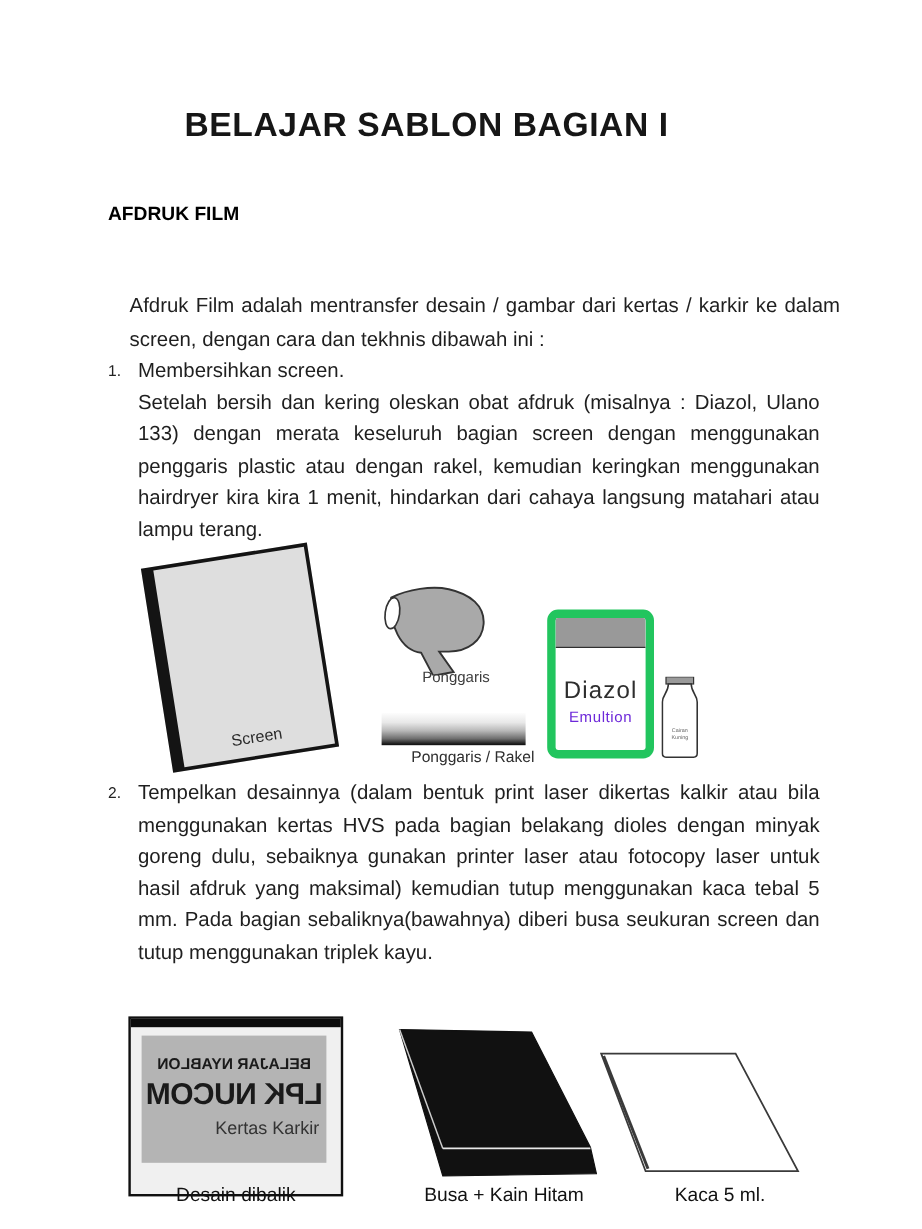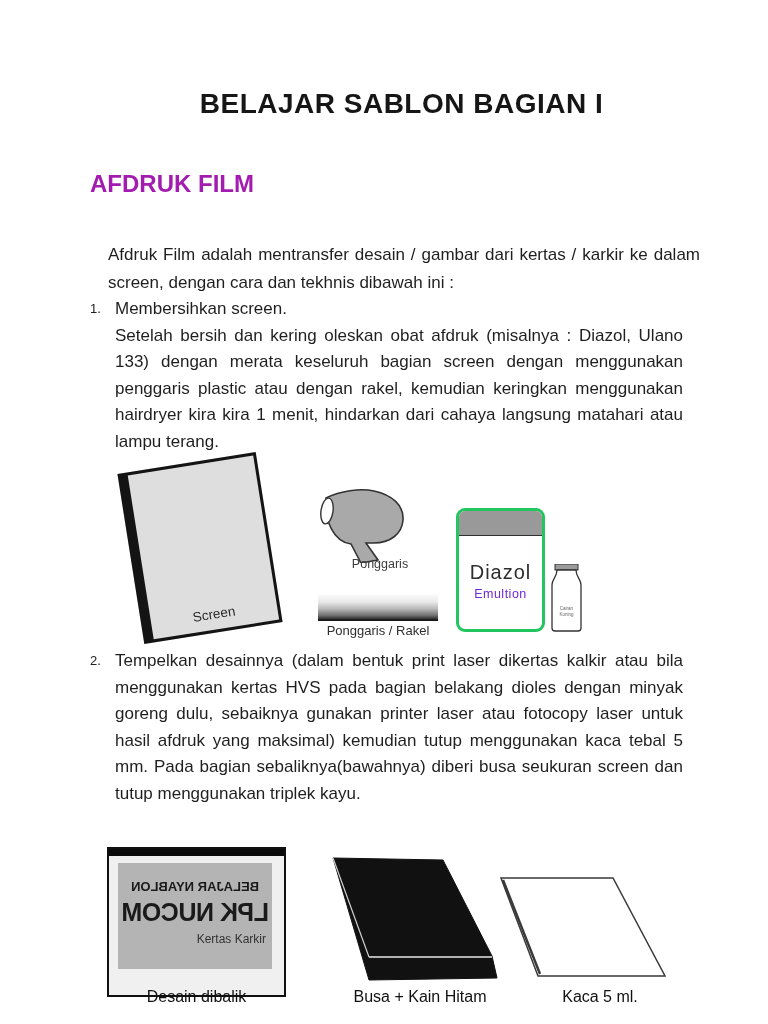--- a/index.html
+++ b/index.html
@@ -4,67 +4,67 @@
 <style>
   html,body{margin:0;padding:0;background:#fff;}
   #page{
     position:relative;width:768px;height:1024px;background:#ffffff;
     font-family:"Liberation Sans", sans-serif;color:#1f1f1f;overflow:hidden;
   }
   .abs{position:absolute;}
   
   .title{
     top:88px;left:0;width:711px;text-align:center;
-    font-size:28px;font-weight:bold;letter-spacing:.5px;color:#161616;padding-left:46px;
+    font-size:28px;font-weight:bold;letter-spacing:.5px;color:#161616;
   }
-  .heading{top:170px;left:90px;font-size:24px;font-weight:bold;color:#a21caf;}
+  .heading{top:170px;left:90px;font-size:16px;font-weight:bold;color:#000000;}
   .intro{top:241px;left:90px;width:592px;font-size:17px;line-height:28px;text-align:justify;margin-left:18px;}
   .step{left:90px;width:593px;}
   .step-num{position:absolute;left:0;top:5px;font-size:13px;color:#222;}
   .step-content{margin-left:25px;width:568px;font-size:17px;line-height:26.5px;text-align:justify;}
   #step1{top:296px;}
   #step2{top:648px;}
   
   .screen-frame{
     left:130px;top:462px;width:140px;height:172px;background:#dedede;
     border:3px solid #141414;border-left:10px solid #141414;
     transform:rotate(-9deg);box-sizing:border-box;
   }
   .screen-label{position:absolute;bottom:8px;left:0;width:100%;text-align:center;
     font-size:13.5px;color:#2b2b2b;}
   .hairdryer-svg{left:316px;top:487px;}
   .hairdryer-label{left:330px;top:557px;width:100px;text-align:center;font-size:12.5px;color:#3d3d3d;}
   .squeegee-bar{
     left:318px;top:594px;width:120px;height:27px;
     background:linear-gradient(180deg,#fdfdfd 0%,#e8e8e8 30%,#b9b9b9 55%,#6e6e6e 80%,#161616 97%);
   }
-  .squeegee-label{left:308px;top:623px;width:140px;text-align:center;font-size:13px;color:#2e2e2e;}
+  .squeegee-label{left:324px;top:623px;width:140px;text-align:center;font-size:13px;color:#2e2e2e;}
   .diazol-box{
-    left:456px;top:508px;width:89px;height:124px;border:3px solid #22c55e;border-radius:9px;
+    left:456px;top:508px;width:89px;height:124px;border:7px solid #22c55e;border-radius:9px;
     background:#fff;box-sizing:border-box;overflow:hidden;
   }
   .diazol-band{position:absolute;top:0;left:0;right:0;height:24px;background:#999;border-bottom:1.5px solid #2f2f2f;}
   .diazol-name{position:absolute;top:50px;left:0;width:100%;text-align:center;
     font-size:20px;letter-spacing:1px;color:#2e2e2e;}
   .diazol-sub{position:absolute;top:76px;left:0;width:100%;text-align:center;
     font-size:12.5px;letter-spacing:.5px;color:#6d28d9;}
   .bottle-svg{left:551px;top:564px;}
   
   .design-box{
     left:107px;top:847px;width:179px;height:150px;background:#f0f0f0;
     border:2px solid #101010;box-sizing:border-box;
   }
   .design-lid{position:absolute;top:0;left:0;right:0;height:7px;background:#0b0b0b;}
   .design-paper{
     position:absolute;left:9px;top:14px;width:154px;height:106px;background:#b4b4b4;
   }
   .mirror{display:inline-block;transform:scaleX(-1);}
   .design-line1{margin-top:16px;text-align:center;font-size:13px;font-weight:bold;color:#1a1a1a;}
   .design-line2{margin-top:4px;text-align:center;font-size:25px;font-weight:bold;color:#1a1a1a;letter-spacing:-.5px;}
-  .design-kertas{margin-top:5px;text-align:right;padding-right:6px;font-size:12px;color:#333;padding-left:48px;}
+  .design-kertas{margin-top:5px;text-align:right;padding-right:6px;font-size:15px;color:#333;padding-left:48px;}
   .foam-svg{left:320px;top:850px;}
   .glass-svg{left:490px;top:868px;}
   .caption{top:988px;text-align:center;font-size:16px;color:#111;}
   #caption-design{left:107px;width:179px;}
   #caption-foam{left:330px;width:180px;}
   #caption-glass{left:520px;width:160px;}
 </style>
 </head>
 <body>
 

